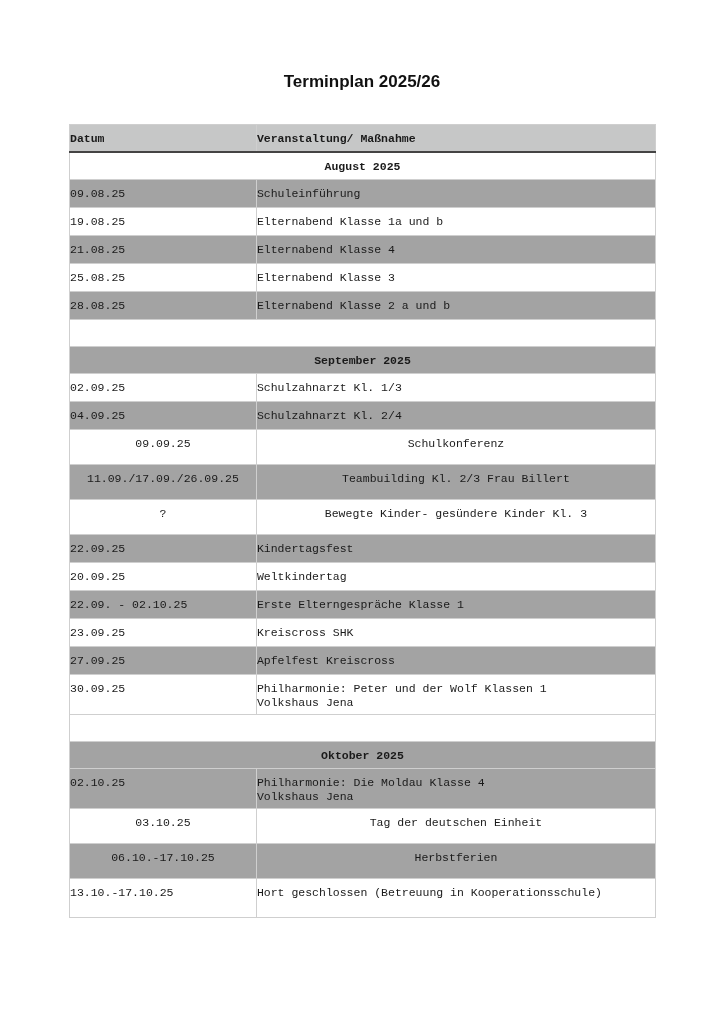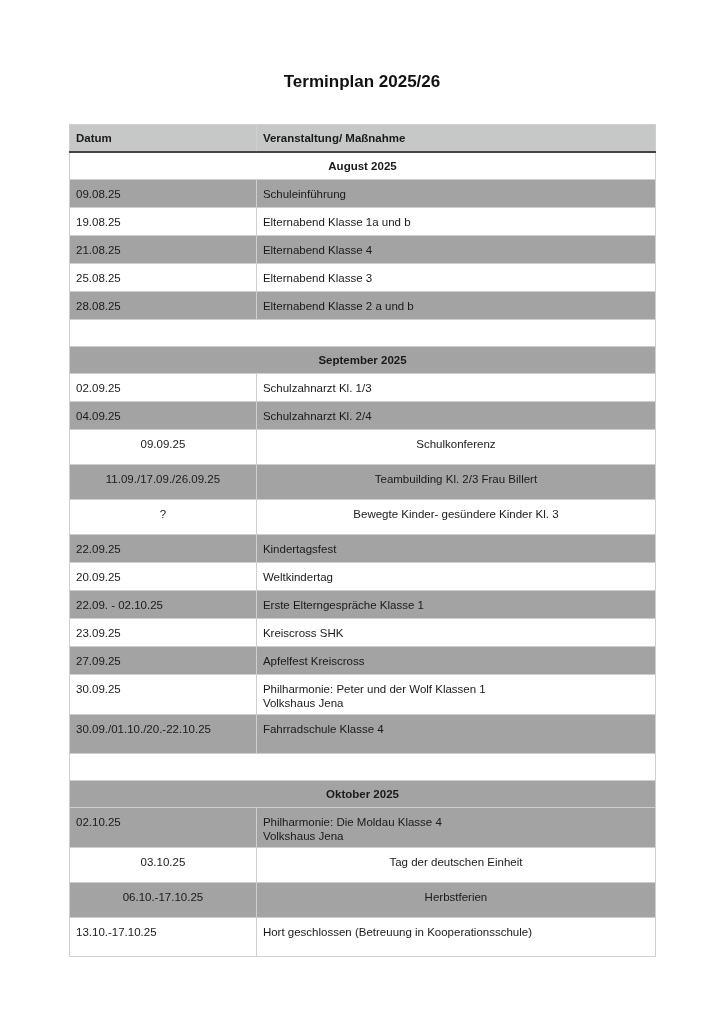--- a/index.html
+++ b/index.html
@@ -1,20 +1,20 @@
 <!DOCTYPE html>
 <html><head>
 <meta charset="utf-8">
 <style>
   html, body { margin: 0; padding: 0; background: #ffffff; }
   body { width: 724px; height: 1024px; position: relative; font-family: "Liberation Sans", sans-serif; color: #1a1a1a; }
   .title { position: absolute; top: 68px; left: 0; width: 724px; text-align: center; font-weight: bold; font-size: 17px; line-height: 20px; color: #111; }
   .title div { margin: 4px; }
   table.plan { position: absolute; top: 124px; left: 69px; width: 587px; border-collapse: collapse; font-size: 11.5px; }
-  table.plan td, table.plan th { border: 1px solid #cfcfcf; padding: 0 6px; text-align: left; vertical-align: top; }
+  table.plan td, table.plan th { border: 1px solid #cfcfcf; padding: 0 0; text-align: left; vertical-align: top; font-family: Liberation Mono, monospace; }
   table.plan th { background: #c6c7c7; font-weight: bold; height: 26px; vertical-align: middle; border-bottom: 2px solid #444; color: #1a1a1a; }
   col.c1 { width: 187px; }
   col.c2 { width: 400px; }
   td.month { text-align: center !important; font-weight: bold; vertical-align: middle !important; height: 26px; }
   tr.row td { padding-top: 7px; padding-bottom: 6px; line-height: 14px; }
   tr.row.double td { padding-bottom: 4px; }
   tr.row.tall td { height: 21px; text-align: center; }
   tr.spacer td { height: 26px; background: #fff; }
   tr.shade td { background: #a3a3a3; }
   tr.plain td { background: #ffffff; }
@@ -109,24 +109,20 @@
       <td>27.09.25</td>
       <td>Apfelfest Kreiscross</td>
     </tr>
     <tr class="row plain double">
       <td>30.09.25</td>
       <td>
         <div>Philharmonie: Peter und der Wolf Klassen 1</div>
         <div>Volkshaus Jena</div>
       </td>
     </tr>
-    <tr class="row shade">
-      <td style="height:25px">30.09./01.10./20.-22.10.25</td>
-      <td>Fahrradschule Klasse 4</td>
-    </tr>
     <tr class="spacer">
         <td colspan="2"></td>
       </tr>
 
     <tr class="shade">
       <td class="month" colspan="2">Oktober 2025</td>
     </tr>
     <tr class="row shade double">
       <td>02.10.25</td>
       <td>

